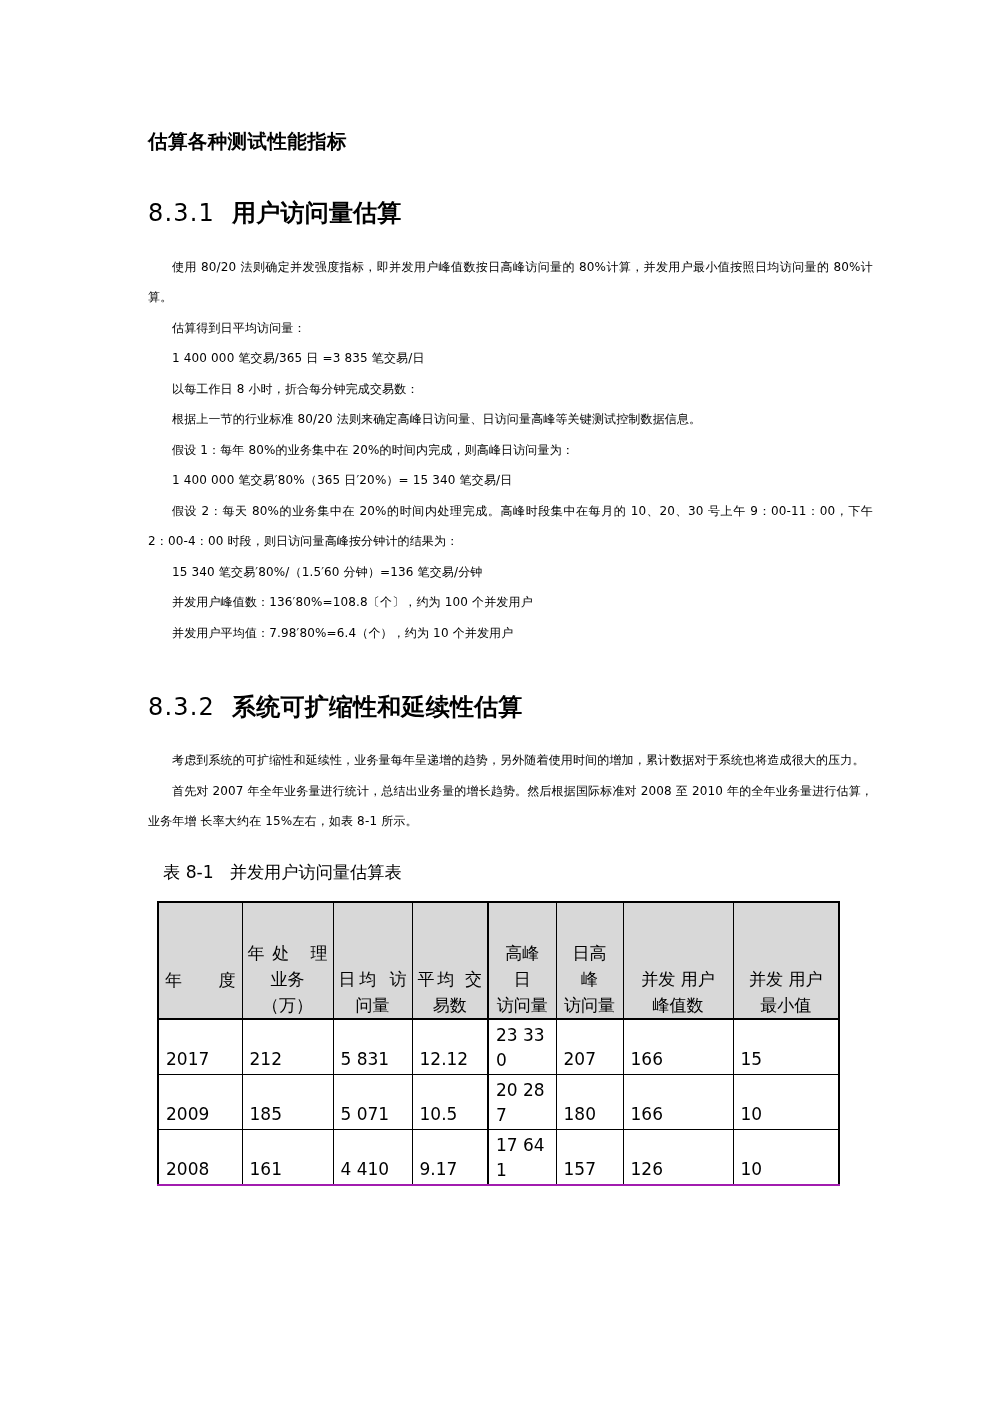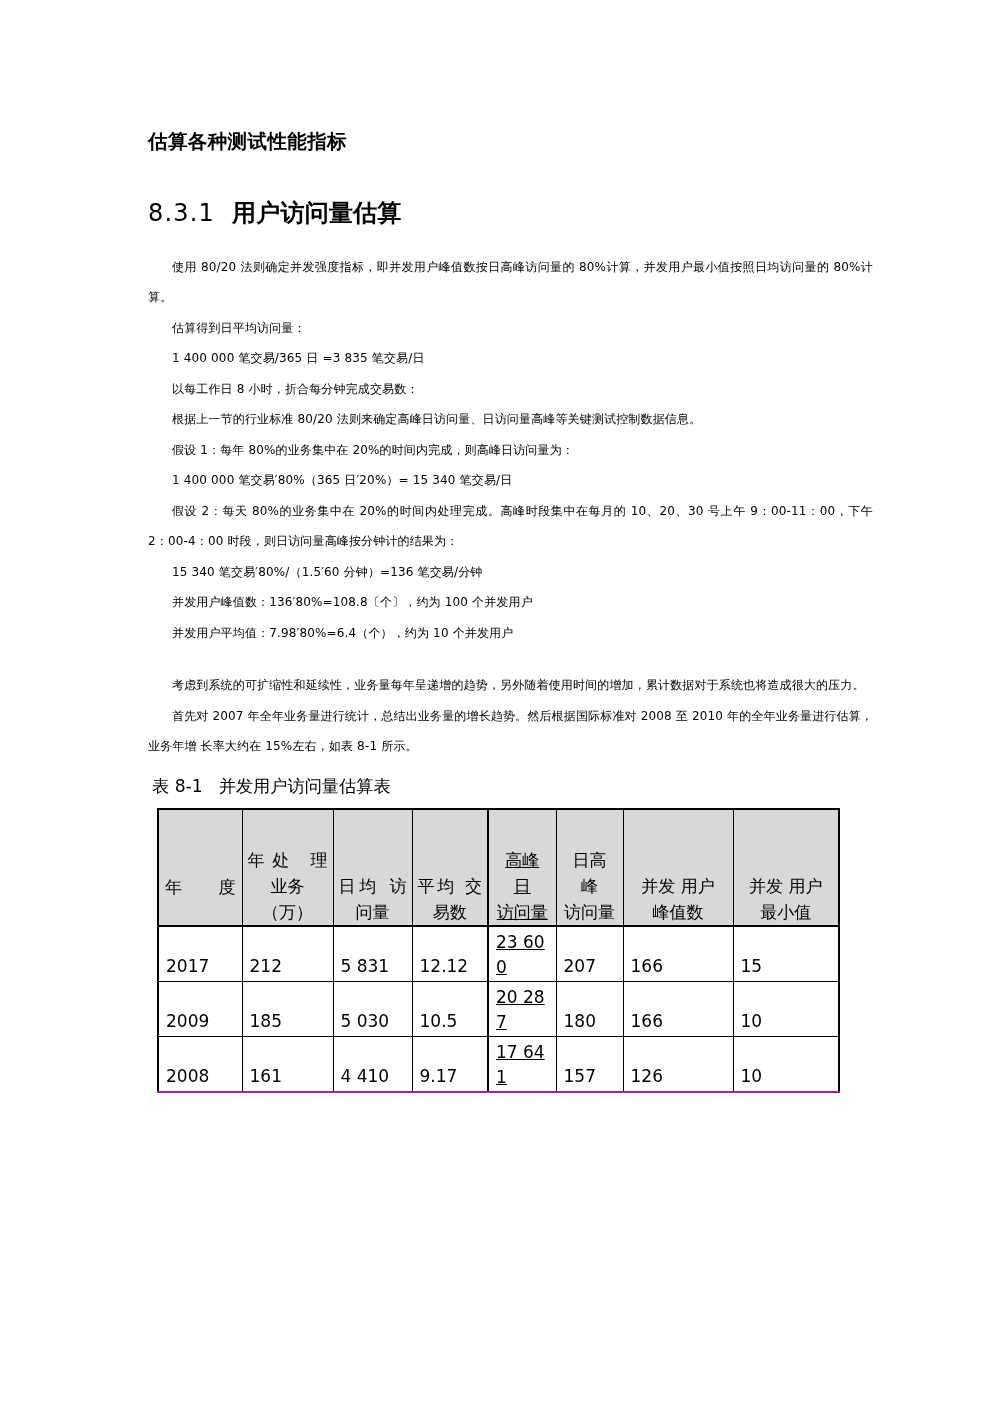--- a/index.html
+++ b/index.html
@@ -62,21 +62,21 @@
     text-justify: inter-ideograph;
     letter-spacing: 0.15px;
   }
   p.indent { text-indent: 2em; }
   p.first { margin-top: 22px; }
 
   
   .tbl-caption {
     font-size: 17.2px;
     line-height: 28px;
-    margin: 4px;
+    margin: 15px;
     padding-top: 6px;
   }
   .tbl-caption .cgap { display: inline-block; width: 16px; }
 
   
   table.est {
     border-collapse: collapse;
     margin-top: 8px;
     margin-left: 9px;
     table-layout: fixed;
@@ -131,21 +131,21 @@
     line-height: 25px;
     padding-bottom: 1px;
   }
   
   table.est { border: 2px solid #000; }
   table.est thead th { border-bottom: 2px solid #000; }
   table.est tbody tr:last-child td { border-bottom: 2px solid #a21caf; }
   table.est th:first-child, table.est td:first-child { border-left: 2px solid #000; }
   table.est th:last-child, table.est td:last-child { border-right: 2px solid #000; }
   table.est thead th { border-top: 2px solid #000; }
-  table.est th.sep-l, table.est td.sep-l { border-left: 2px solid #000; text-decoration: underline; }
+  table.est th.sep-l, table.est td.sep-l { border-left: 2px solid #000; }
 </style>
 </head>
 <body>
 
 <div class="page">
   <div class="content">
 
     <h1 class="h-title">估算各种测试性能指标</h1>
 
     <h2 class="h2">
@@ -157,20 +157,23 @@
     <p class="para indent">1 400 000 笔交易/365 日 =3 835 笔交易/日</p>
     <p class="para indent">以每工作日 8 小时，折合每分钟完成交易数：</p>
     <p class="para indent">根据上一节的行业标准 80/20 法则来确定高峰日访问量、日访问量高峰等关键测试控制数据信息。</p>
     <p class="para indent">假设 1：每年 80%的业务集中在 20%的时间内完成，则高峰日访问量为：</p>
     <p class="para indent">1 400 000 笔交易′80%（365 日′20%）= 15 340 笔交易/日</p>
     <p class="para indent">假设 2：每天 80%的业务集中在 20%的时间内处理完成。高峰时段集中在每月的 10、20、30 号上午 9：00-11：00，下午 2：00-4：00 时段，则日访问量高峰按分钟计的结果为：</p>
     <p class="para indent">15 340 笔交易′80%/（1.5′60 分钟）=136 笔交易/分钟</p>
     <p class="para indent">并发用户峰值数：136′80%=108.8〔个〕，约为 100 个并发用户</p>
     <p class="para indent">并发用户平均值：7.98′80%=6.4（个），约为 10 个并发用户</p>
 
+    <h2 class="h2">
+      <span class="num">8.3.2</span><span class="gap"></span><span>系统可扩缩性和延续性估算</span>
+    </h2>
 
     <p class="para indent first">考虑到系统的可扩缩性和延续性，业务量每年呈递增的趋势，另外随着使用时间的增加，累计数据对于系统也将造成很大的压力。</p>
     <p class="para indent">首先对 2007 年全年业务量进行统计，总结出业务量的增长趋势。然后根据国际标准对 2008 至 2010 年的全年业务量进行估算，业务年增 长率大约在 15%左右，如表 8-1 所示。</p>
 
     <p class="tbl-caption">
       <span>表 8-1</span><span class="cgap"></span><span>并发用户访问量估算表</span>
     </p>
 
     <table class="est">
       <colgroup>
@@ -217,29 +220,29 @@
             <span class="cline">最小值</span>
           </th>
         </tr>
       </thead>
       <tbody>
         <tr>
           <td>2017</td>
           <td>212</td>
           <td>5 831</td>
           <td>12.12</td>
-          <td class="wrapnum sep-l">23 600</td>
+          <td class="wrapnum sep-l">23 330</td>
           <td>207</td>
           <td>166</td>
           <td>15</td>
         </tr>
         <tr>
           <td>2009</td>
           <td>185</td>
-          <td>5 030</td>
+          <td>5 071</td>
           <td>10.5</td>
           <td class="wrapnum sep-l">20 287</td>
           <td>180</td>
           <td>166</td>
           <td>10</td>
         </tr>
         <tr>
           <td>2008</td>
           <td>161</td>
           <td>4 410</td>

